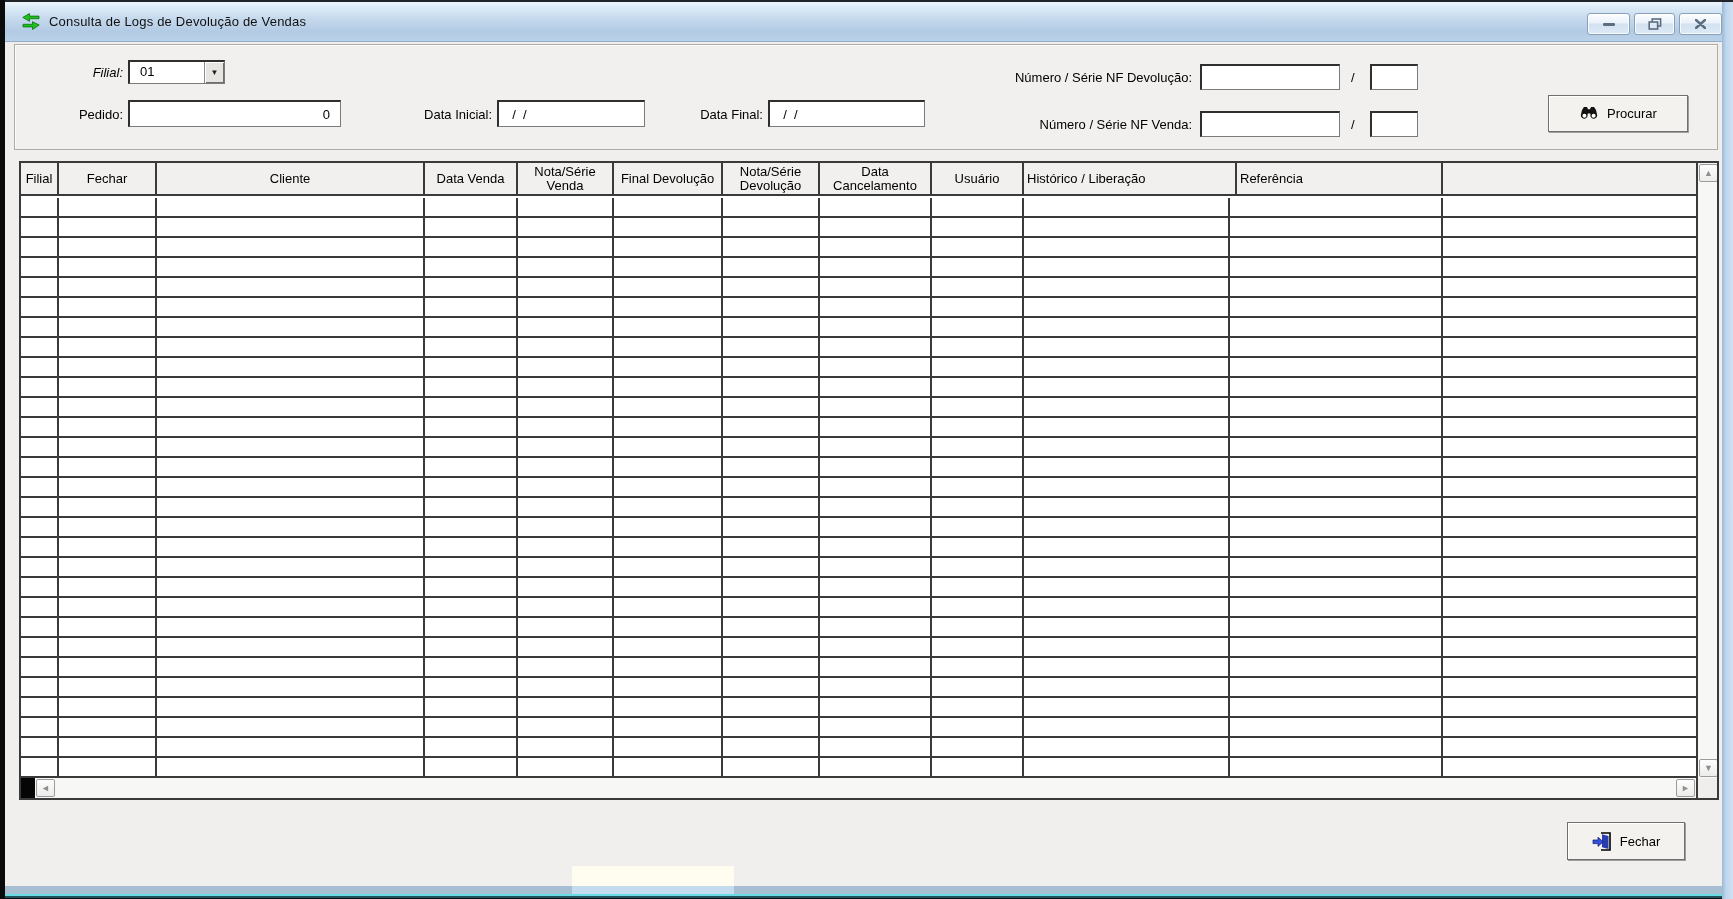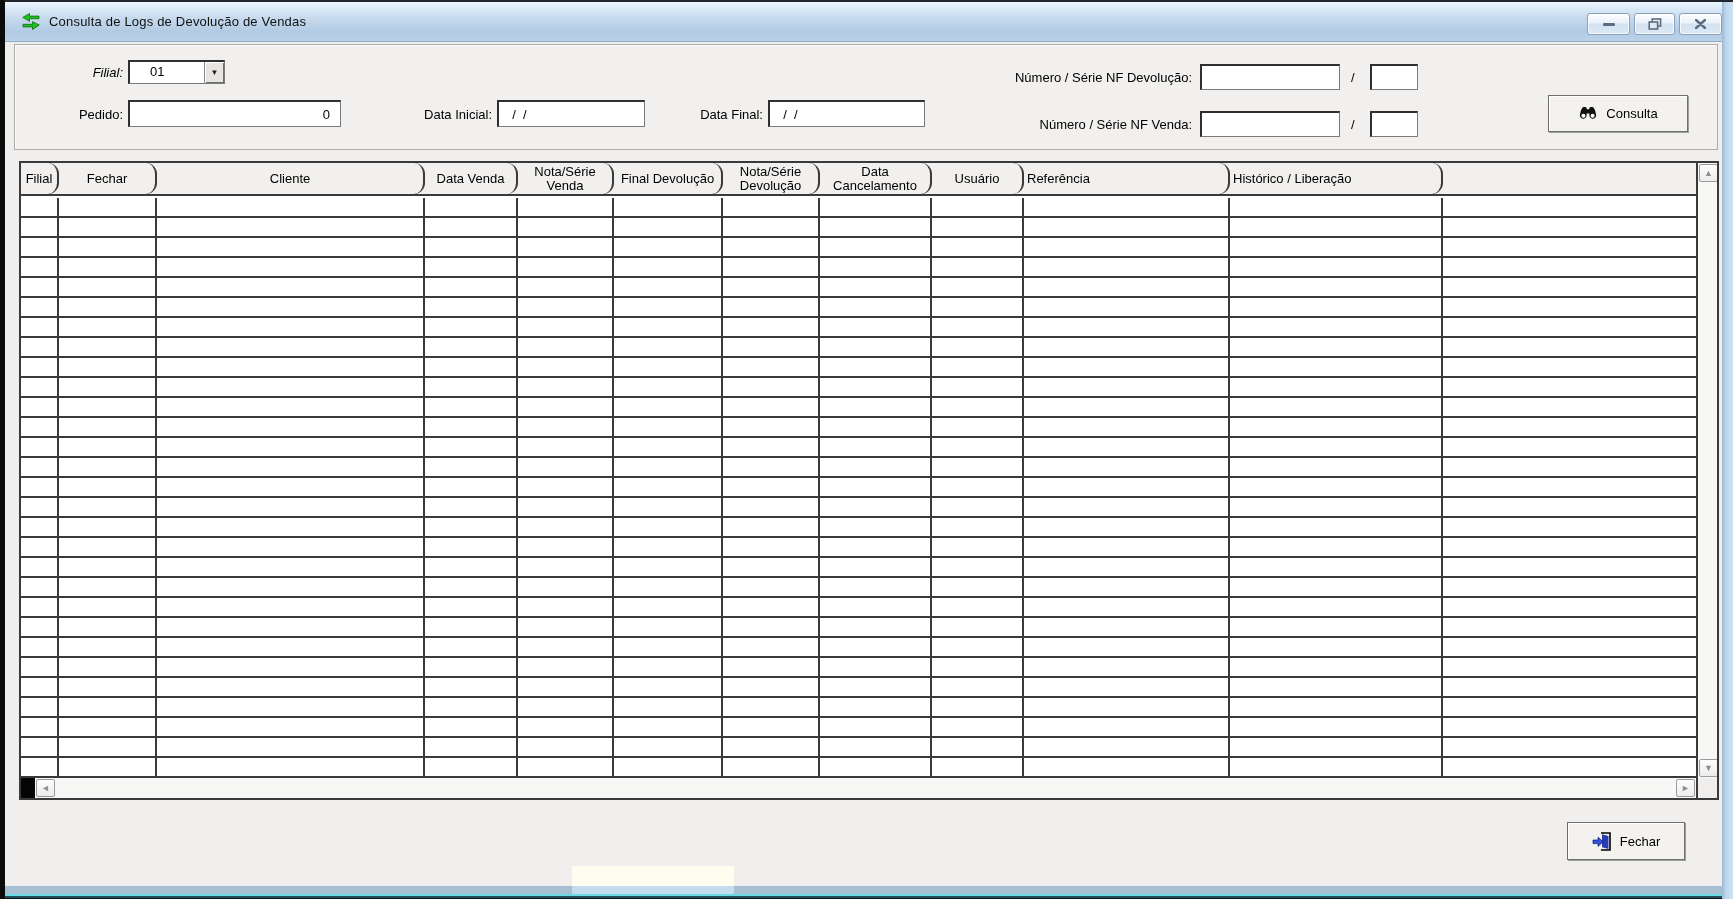--- a/index.html
+++ b/index.html
@@ -39,36 +39,36 @@
 
   
   .panel{position:absolute;left:14px;top:44px;width:1704px;height:106px;background:var(--panel);
     border:1px solid #aeaca7;box-shadow:inset 1px 1px 0 rgba(255,255,255,.8);z-index:2;}
   .lbl{position:absolute;font-size:13px;color:#000;text-align:right;z-index:3;}
   .sunken{position:absolute;background:#fff;z-index:3;
     border:1px solid #7b7b7b;border-top:2px solid #2f2f2f;border-left:2px solid #2f2f2f;
     font-size:13px;color:#000;}
   input.sunken{outline:none;padding:0 6px;}
   .combo{display:flex;align-items:stretch;padding:0;}
-  .combo .val{flex:1;font-size:13px;padding:2px 20px;}
+  .combo .val{flex:1;font-size:13px;padding:2px 10px;}
   .combo .drop{width:20px;background:#e7e5e1;border-left:1px solid #8c8c8c;
     box-shadow:inset 1px 1px 0 #fff, inset -1px -1px 0 #6e6e6e;
     display:flex;align-items:center;justify-content:center;font-size:8px;color:#1c1c1c;}
   .slash{position:absolute;font-size:13px;color:#000;z-index:3;}
   .btn{position:absolute;background:#f3f2ef;border:1px solid #6f6f6f;z-index:3;
     box-shadow:1px 1px 0 #9e9e9e, inset 1px 1px 0 #fff;
     display:flex;align-items:center;justify-content:center;gap:8px;font-size:13px;color:#000;}
 
   
   .grid{position:absolute;left:19px;top:161px;width:1700px;height:639px;background:#fff;
     border:2px solid var(--gl);z-index:2;overflow:hidden;}
   .ghead{position:absolute;left:0;top:0;height:33px;width:1675px;display:flex;background:var(--panel);
     border-bottom:2px solid var(--gl);}
   .hcell{height:100%;border-right:2px solid var(--gl);display:flex;align-items:center;justify-content:center;
-    text-align:center;font-size:13px;line-height:1.05;color:#000;overflow:hidden;padding:0 2px;border-radius:11px;}
+    text-align:center;font-size:13px;line-height:1.05;color:#000;overflow:hidden;padding:0 2px;}
   .hcell.left{justify-content:flex-start;text-align:left;padding-left:3px;}
   .hcell.noline{border-right:none;}
   .gbody{position:absolute;left:0;top:35px;width:1675px;height:582px;background:#fff;overflow:hidden;}
   .grow{display:flex;height:20px;border-bottom:2px solid var(--gl);}
   .gcell{height:100%;border-right:2px solid var(--gl);}
   .gcell.noline{border-right:none;}
 
   .vscroll{position:absolute;right:0;top:0;bottom:20px;width:21px;background:#f7f7f5;
     border-left:2px solid var(--gl);display:flex;flex-direction:column;justify-content:space-between;padding:1px;}
   .hscroll{position:absolute;left:0;right:21px;bottom:0;height:20px;background:#f7f7f5;display:flex;align-items:center;}
@@ -119,36 +119,36 @@
   <input class="sunken" style="left: 1200px; top: 111px; width: 140px; height: 26px;">
   <div class="slash" style="left:1351px;top:117px;">/</div>
   <input class="sunken" style="left: 1370px; top: 111px; width: 48px; height: 26px;">
 
   <div class="btn procurar">
     <svg width="20" height="15" viewBox="0 0 20 15">
       <path fill="#111" d="M3 4 L5 1 h3 l1 2.2 h2 L12 1 h3 l2 3 1 4.2 a3.4 3.4 0 1 1-6.6 1 V7.6 h-2.8 v1.6 a3.4 3.4 0 1 1-6.6-1 z"></path>
       <circle cx="5.4" cy="9.8" r="2" fill="#fff"></circle>
       <circle cx="14.6" cy="9.8" r="2" fill="#fff"></circle>
     </svg>
-    <span>Consulta</span>
+    <span>Procurar</span>
   </div>
 
   <div class="grid">
     <div class="ghead">
         <div class="hcell" style="width: 38px;">Filial</div>
         <div class="hcell" style="width: 98px;">Fechar</div>
         <div class="hcell" style="width: 268px;">Cliente</div>
         <div class="hcell" style="width: 93px;">Data Venda</div>
         <div class="hcell" style="width: 96px;">Nota/Série Venda</div>
         <div class="hcell" style="width: 109px;">Final Devolução</div>
         <div class="hcell" style="width: 97px;">Nota/Série Devolução</div>
         <div class="hcell" style="width: 112px;">Data Cancelamento</div>
         <div class="hcell" style="width: 92px;">Usuário</div>
+        <div class="hcell left" style="width: 213px;">Histórico / Liberação</div>
         <div class="hcell left" style="width: 206px;">Referência</div>
-        <div class="hcell left" style="width: 213px;">Histórico / Liberação</div>
         <div class="hcell left noline" style="width: 253px;"></div>
       </div>
     <div class="gbody">
         <div class="grow">
           <div class="gcell" style="width: 38px;"></div>
           <div class="gcell" style="width: 98px;"></div>
           <div class="gcell" style="width: 268px;"></div>
           <div class="gcell" style="width: 93px;"></div>
           <div class="gcell" style="width: 96px;"></div>
           <div class="gcell" style="width: 109px;"></div>

